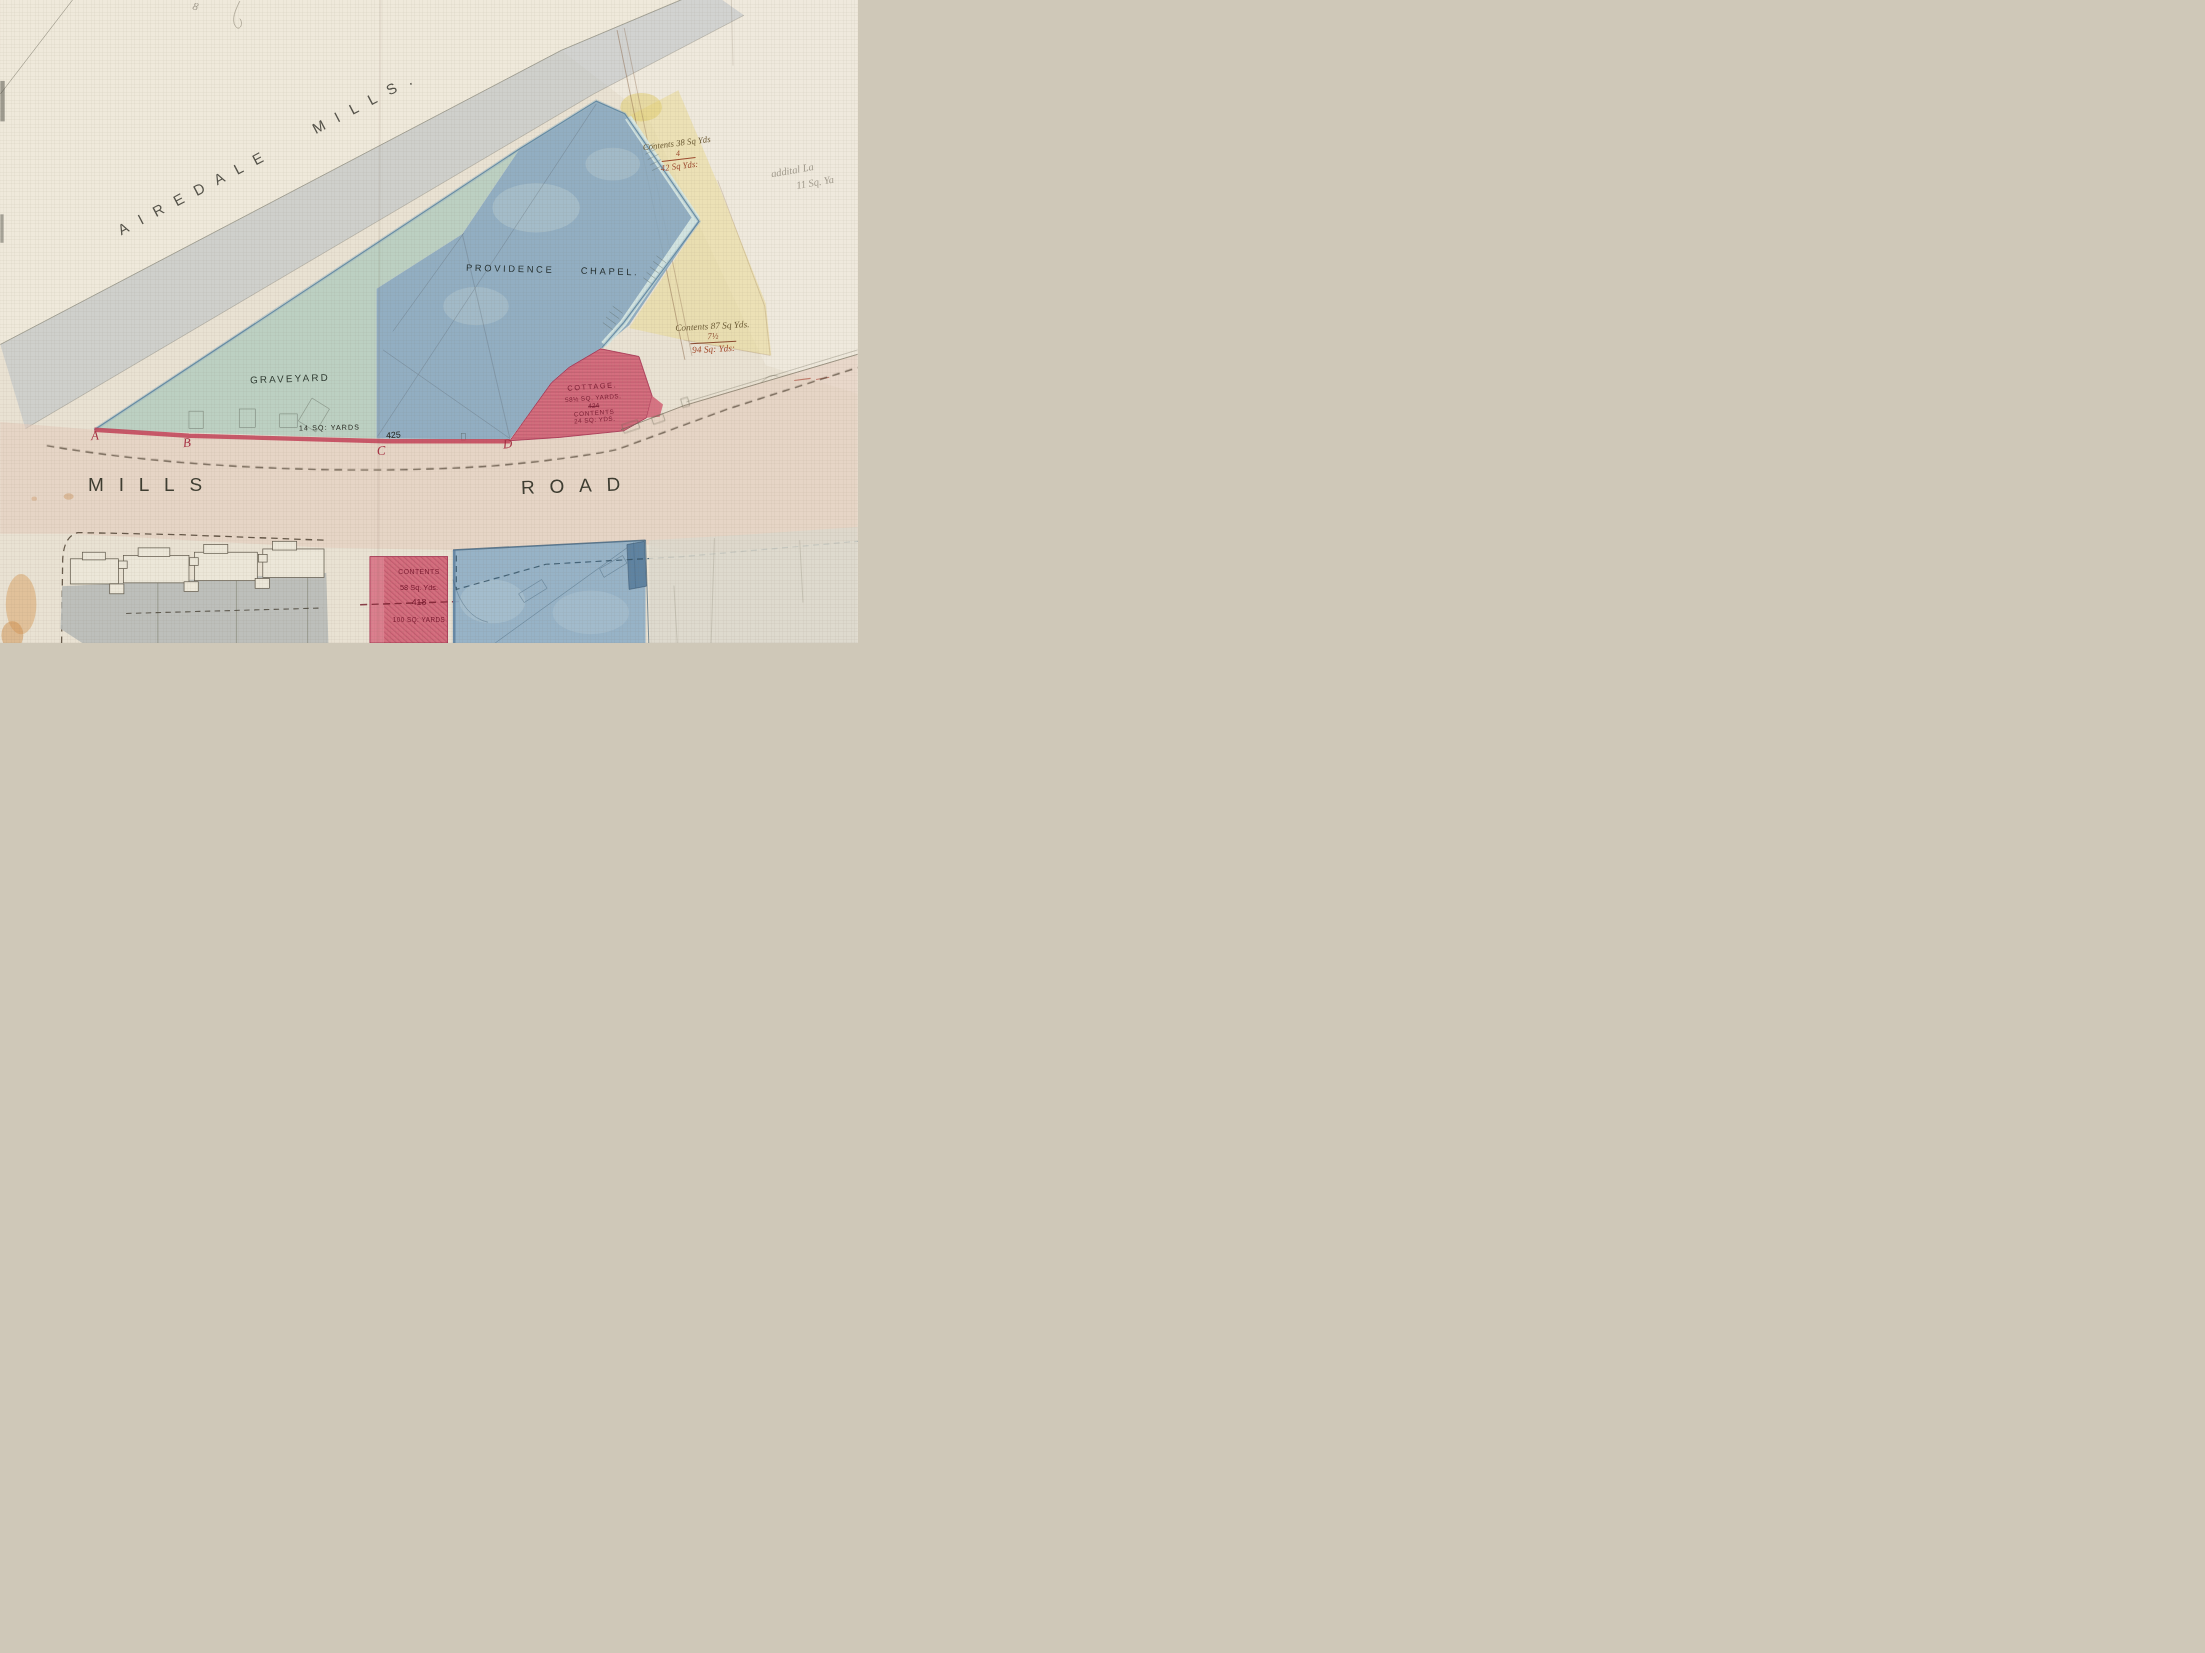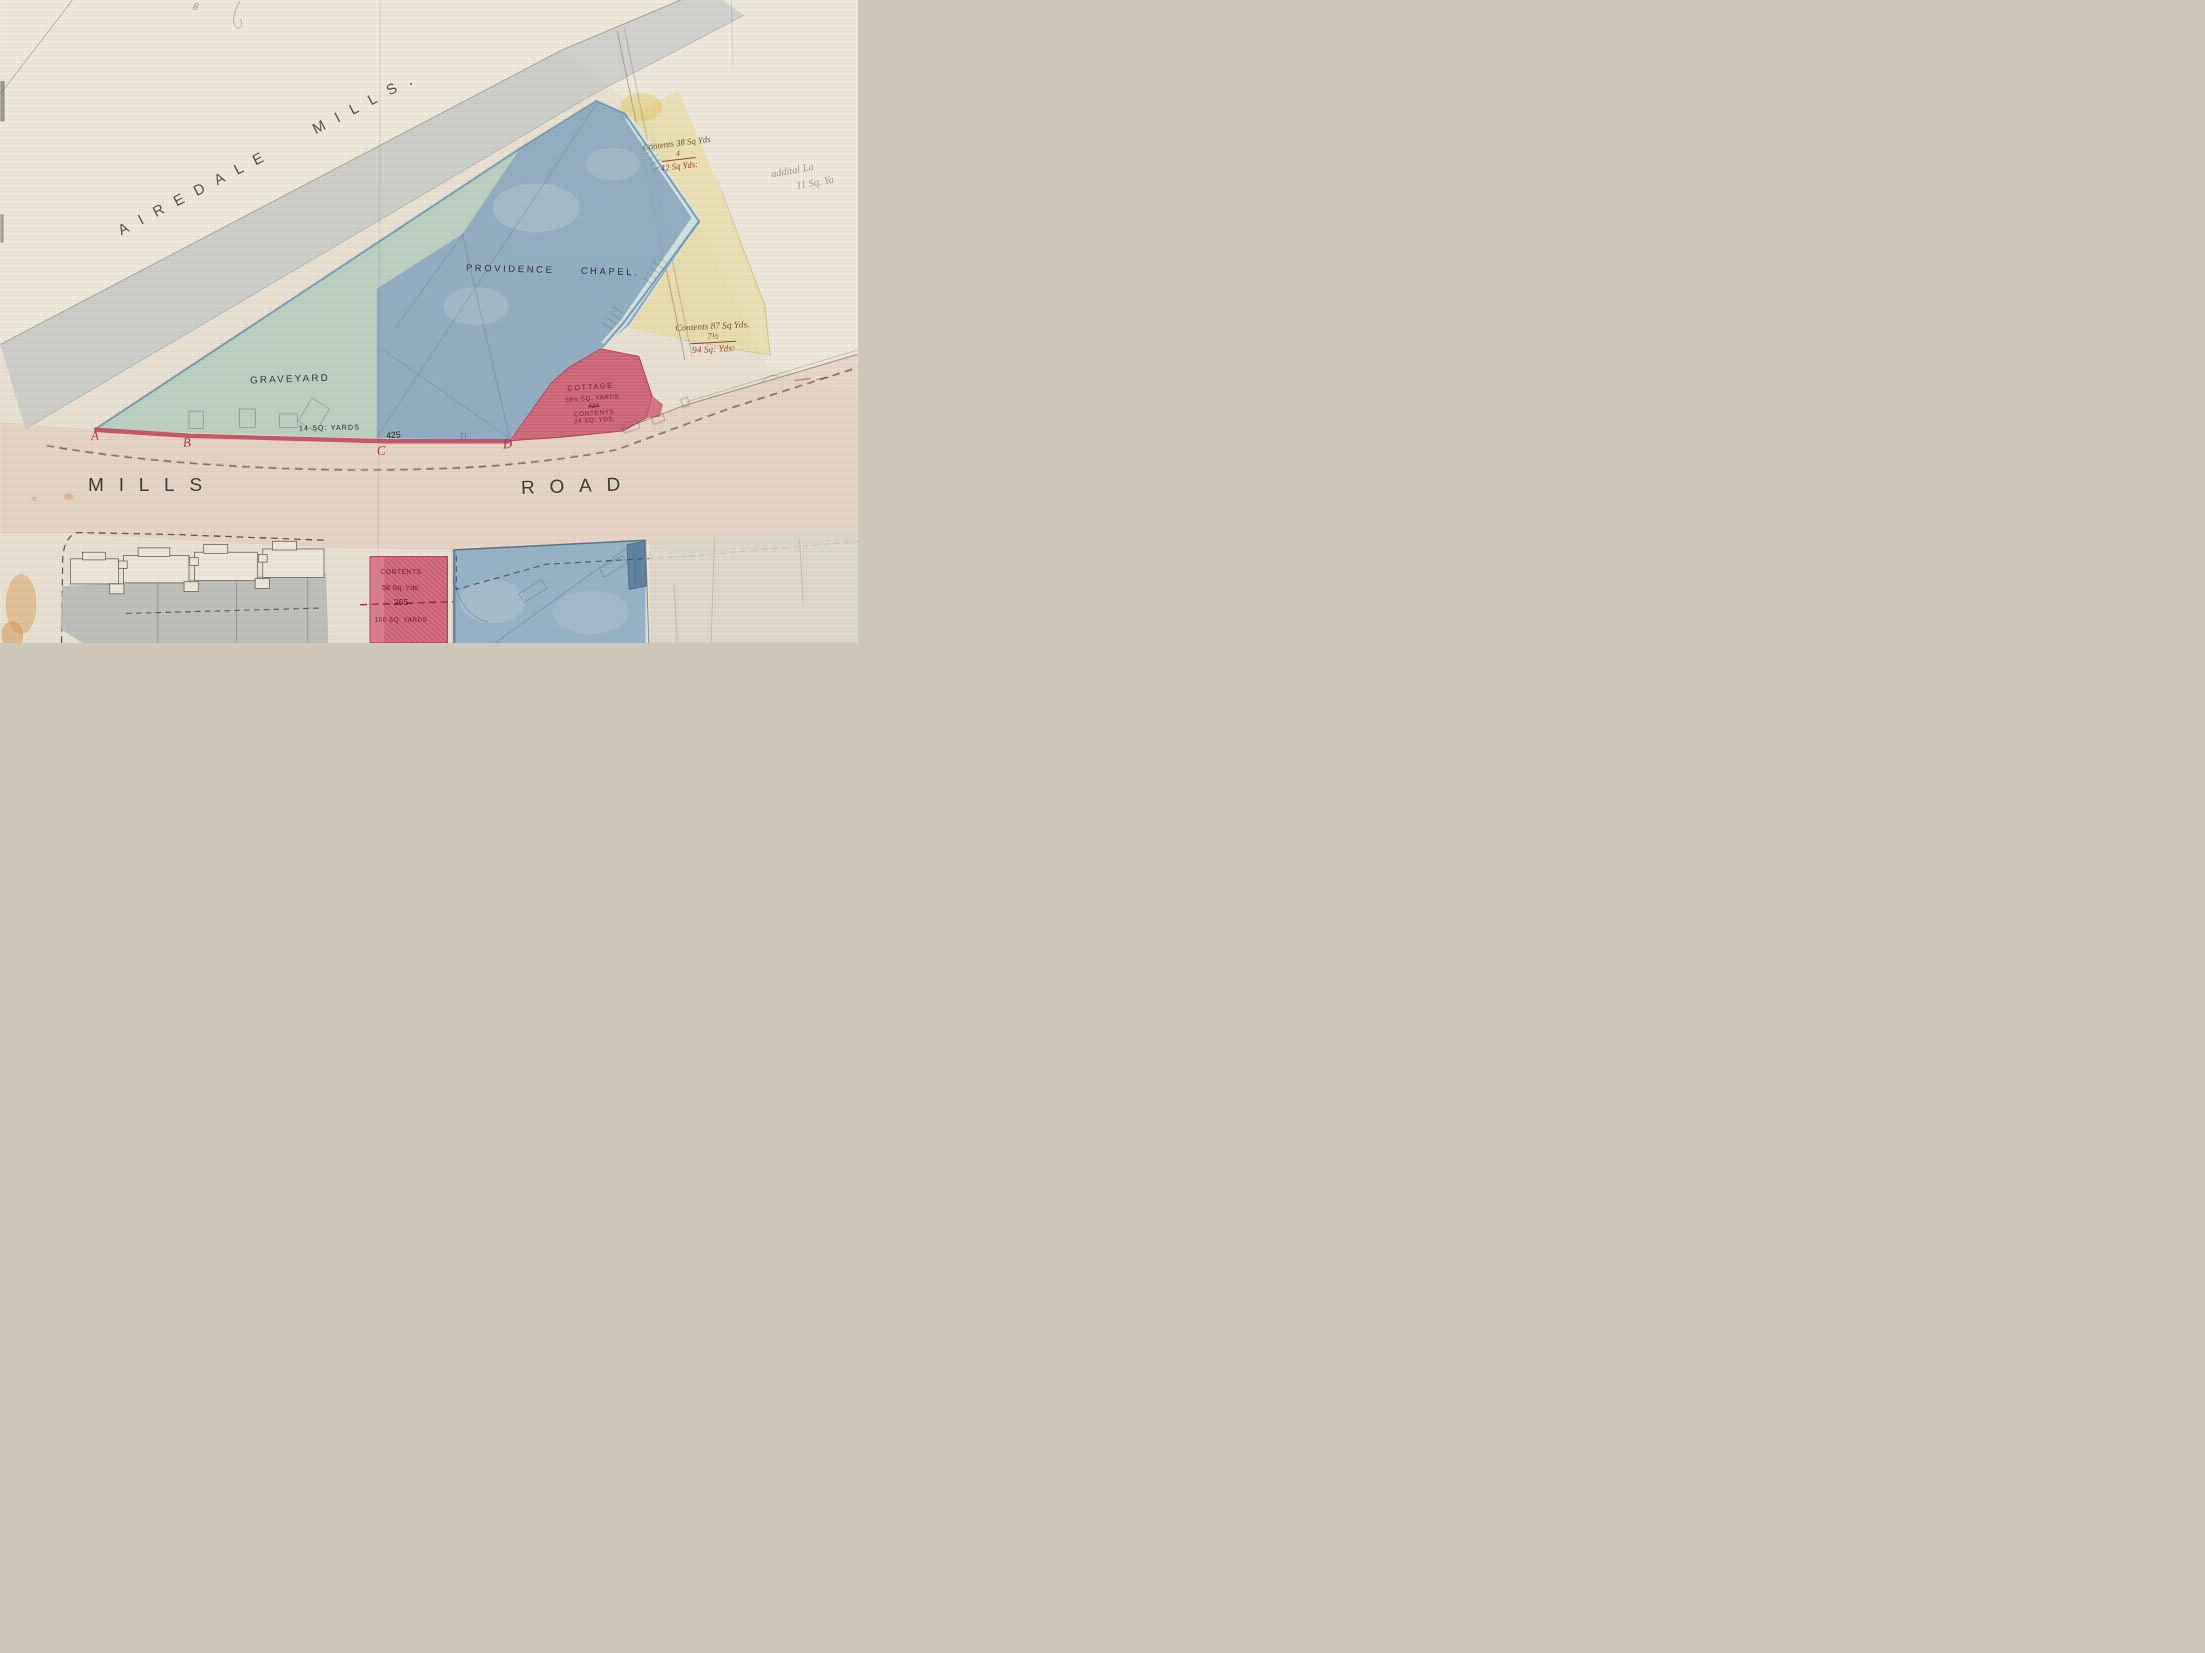--- a/index.html
+++ b/index.html
@@ -33,21 +33,21 @@
   .ref-c{left:377px;top:443px;} .ref-d{left:503px;top:436px;}
   
   .redblock{position:absolute;z-index:10;text-align:center;color:#7c2136;
             font-family:"Liberation Sans",sans-serif;}
   .blk-cottage{left:547px;top:382px;width:93px;transform:rotate(-4deg);}
   .blk-cottage .l1{font-size:7.4px;letter-spacing:1.6px;}
   .blk-cottage .l2{font-size:6.3px;letter-spacing:0.5px;margin-top:2.7px;}
   .blk-cottage .l3{font-size:6.6px;margin-top:1.1px;text-decoration:line-through;}
   .blk-cottage .l4{font-size:6.3px;letter-spacing:0.8px;margin-top:0px;}
   .blk-cottage .l5{font-size:6.3px;letter-spacing:0.5px;margin-top:0.5px;}
-  .blk-418{left:370px;top:568px;width:62px;color:#771a2f;}
+  .blk-418{left:388px;top:568px;width:62px;color:#771a2f;}
   .blk-418 .l1{font-size:6.8px;letter-spacing:0.5px;}
   .blk-418 .l2{font-size:7.4px;margin-top:8.2px;}
   .blk-418 .l3{font-size:8.8px;margin-top:4.4px;}
   .blk-418 .l4{font-size:6.3px;letter-spacing:0.5px;margin-top:9.3px;}
   
   .script{position:absolute;z-index:10;font-family:"Liberation Serif",serif;
           font-style:italic;text-align:center;}
   .ann-ne{left:628px;top:138px;width:100px;transform:rotate(-7deg);}
   .ann-ne .line1{font-size:8.8px;color:#6d5c36;}
   .ann-ne .add{display:inline-block;font-size:8.2px;color:#9c4a2e;
@@ -251,21 +251,21 @@
     <div class="l1">COTTAGE.</div>
     <div class="l2">58½ SQ. YARDS.</div>
     <div class="l3">424</div>
     <div class="l4">CONTENTS</div>
     <div class="l5">24 SQ: YDS.</div>
   </div>
 
   <div class="redblock blk-418">
     <div class="l1">CONTENTS</div>
     <div class="l2">58 Sq. Yds.</div>
-    <div class="l3">265</div>
+    <div class="l3">418</div>
     <div class="l4">100 SQ: YARDS</div>
   </div>
 
   <div class="script ann-ne">
     <div class="line1">Contents 38 Sq Yds</div>
     <span class="add">4</span>
     <div class="total">42 Sq Yds:</div>
   </div>
 
   <div class="script ann-e">

